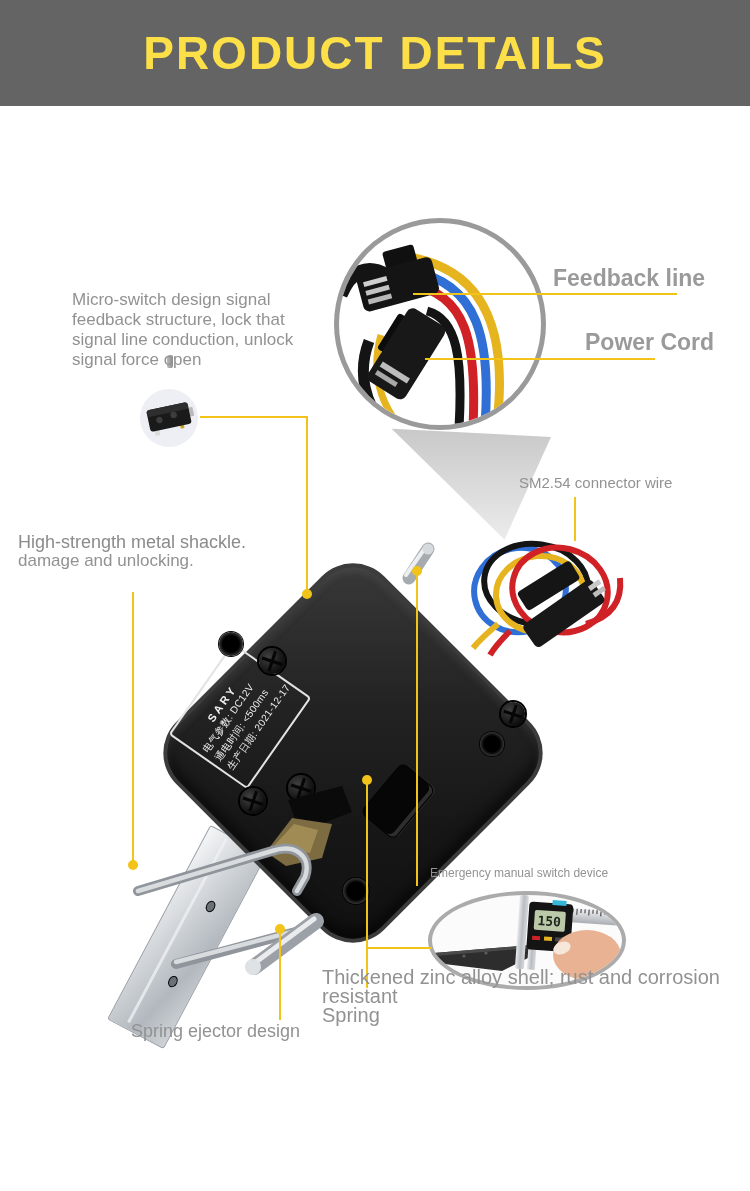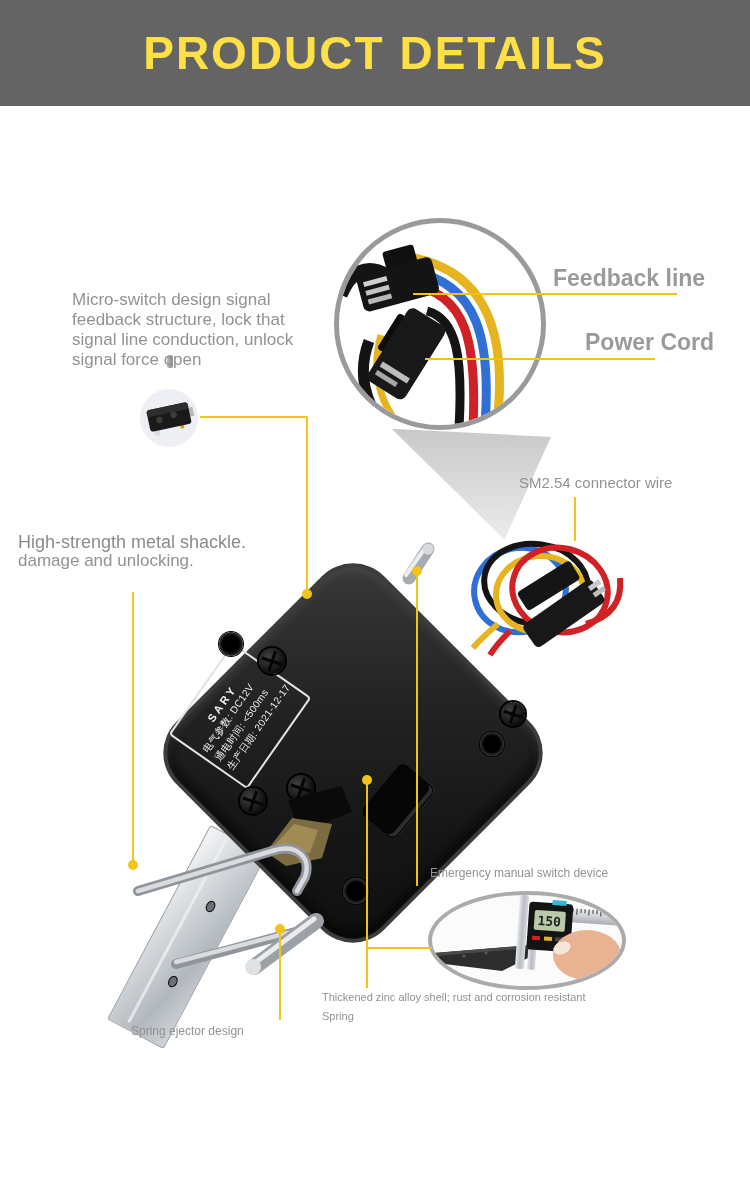--- a/index.html
+++ b/index.html
@@ -77,22 +77,22 @@
   #lines{z-index:40;}
 
   
   #micro-text{left:72px;top:290px;}
   #feedback-label{left:553px;top:268px;}
   #power-label{left:557px;top:332px;margin-left:28px;}
   #sm-label{left:519px;top:473px;font-size:15px;}
   #shackle-text{left:18px;top:534px;line-height:17.5px;}
   #shackle-text .big{display:block;margin-bottom:0;}
   #emergency-label{left:430px;top:863px;font-size:12px;}
-  #zinc-text{left:322px;top:988px;font-size:11px;line-height:19px;}
-  #spring-text{left:131px;top:1023px;font-size:12px;line-height:17px;}
+  #zinc-text{left:322px;top:968px;font-size:20px;line-height:19px;}
+  #spring-text{left:131px;top:1023px;font-size:18px;line-height:17px;}
 </style>
 </head>
 <body>
 
 <div id="canvas">
 
   <div class="abs" id="header">
     <span class="title">PRODUCT DETAILS</span>
   </div>
 

